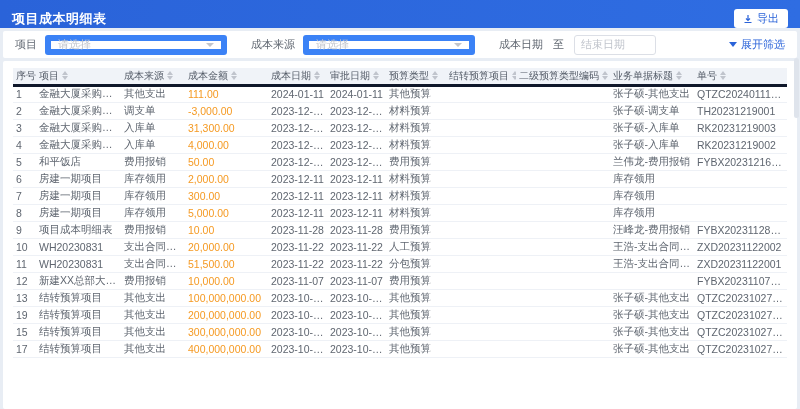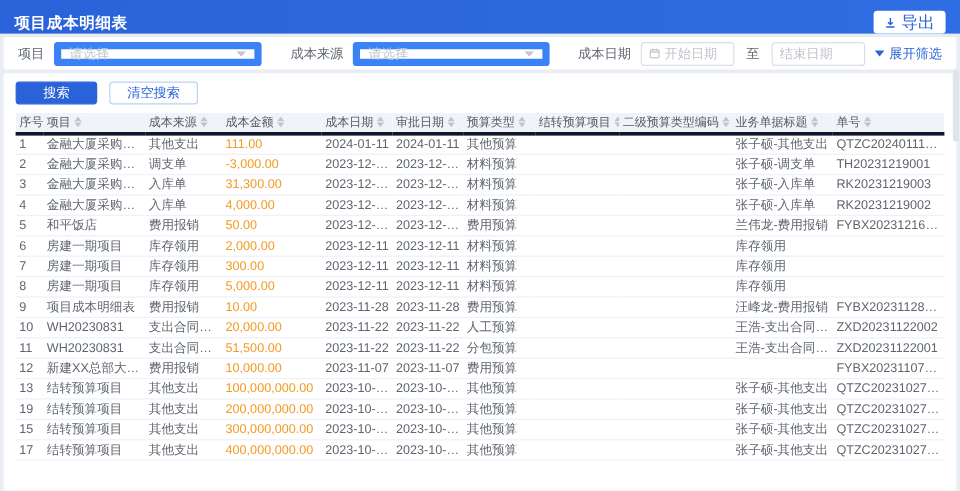--- a/index.html
+++ b/index.html
@@ -14,21 +14,21 @@
   
   .topbar {
     height: 28px;
     background: linear-gradient(90deg, #2a63d9, #2f6de2);
     display: flex; align-items: flex-end; justify-content: space-between;
     padding: 0 12px;
   }
   .page-title { color: #fff; font-size: 13px; font-weight: bold; letter-spacing: .5px; }
   .export-btn {
     background: #ffffff; color: #2a63d9; border: none; border-radius: 3px;
-    font-size: 14px; height: 19px; padding: 0 9px;
+    font-size: 11px; height: 19px; padding: 0 9px;
     display: inline-flex; align-items: center; gap: 4px; cursor: pointer;
     font-family: inherit;
   }
 
   
   .filter-card {
     margin: 3px 3px 0; height: 27px; background: #fff; border-radius: 2px;
     display: flex; align-items: center; padding: 0 12px; gap: 8px;
     font-size: 11px;
   }
@@ -113,45 +113,32 @@
     <span class="chev"></span>
   </span>
 
   <span class="f-label">成本来源</span>
   <span class="select w2">
     <span>请选择</span>
     <span class="chev"></span>
   </span>
 
   <span class="f-label">成本日期</span>
-  <span class="date-input">
-    <span>
-      <svg class="icon-svg" width="9" height="9" viewBox="0 0 9 9" fill="none" stroke="#c0c4cc" stroke-width="1">
-        <rect x="0.8" y="1.5" width="7.4" height="6.7" rx="1"></rect>
-        <path d="M0.8 3.4 h7.4 M2.8 0.6 v1.6 M6.2 0.6 v1.6"></path>
-      </svg>
-    </span>
-    <span>开始日期</span>
-  </span>
   <span class="to-label">至</span>
   <span class="date-input">
     <span>结束日期</span>
   </span>
 
   <span class="expand-link">
     <span class="expand-chev"></span>
     <span>展开筛选</span>
   </span>
 </div>
 
 <div class="main-card">
-  <div class="btn-row">
-    <button class="btn btn-primary">搜索</button>
-    <button class="btn btn-plain">清空搜索</button>
-  </div>
 
   <table>
     <colgroup>
       <col class="c1">
         <col class="c2">
         <col class="c3">
         <col class="c4">
         <col class="c5">
       <col class="c6">
         <col class="c7">

